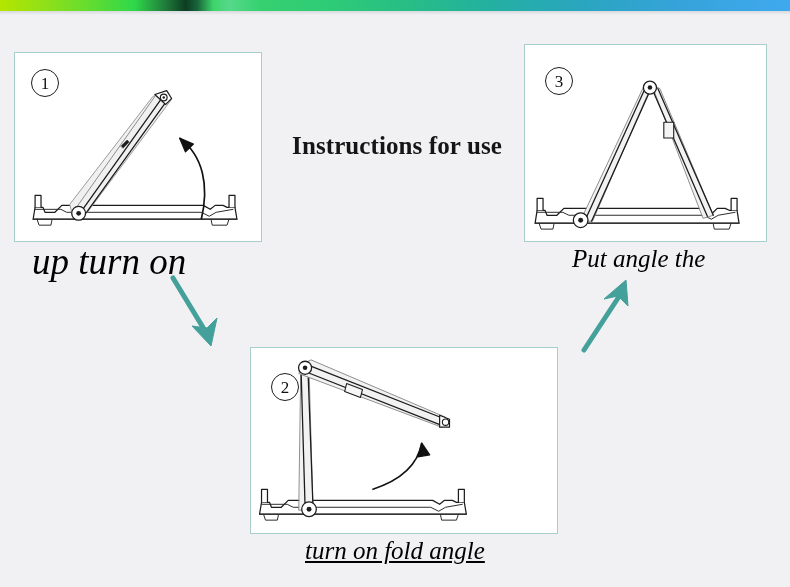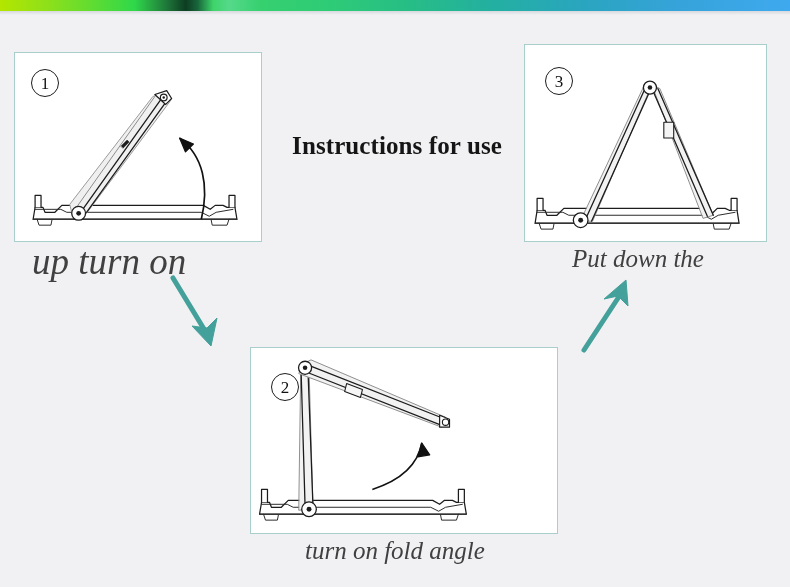--- a/index.html
+++ b/index.html
@@ -80,27 +80,27 @@
     color:#151515;
     letter-spacing:.1px;
     white-space:nowrap;
   }
 
   
   .caption{
     position:absolute;
     font-family:"Liberation Serif", serif;
     font-style:italic;
-    color:#404040;
+    color:#000000;
     white-space:nowrap;
     line-height:1;
   }
   #caption-1{left:32px; top:243px; font-size:37px;}
   #caption-3{left:572px;top:246px; font-size:25px;}
-  #caption-2{left:305px;top:538px; font-size:25px;}
+  #caption-2{left:305px;top:538px; font-size:25px;text-decoration:underline;}
 
   
   .flow-arrow{position:absolute;}
   #flow-arrow-1{left:165px;top:272px;width:90px;height:86px;}
   #flow-arrow-2{left:578px;top:272px;width:90px;height:86px;}
 </style>
 </head>
 <body>
 
 <div class="page">
@@ -214,21 +214,21 @@
       <g>
         <path d="M122,143 C150,134 168,118 172,96" fill="none" stroke="#111" stroke-width="1.7"></path>
         <path d="M172,96 L168,110 L180,108 Z" fill="#111" stroke="#111" stroke-width="1.2" stroke-linejoin="round"></path>
       </g>
     </svg>
   </div>
 
   <div class="title">Instructions for use</div>
 
   <div class="caption" id="caption-1">up turn on</div>
-  <div class="caption" id="caption-3">Put down the</div>
+  <div class="caption" id="caption-3">Put angle the</div>
   <div class="caption" id="caption-2">turn on fold angle</div>
 
   <svg class="flow-arrow" id="flow-arrow-1" viewBox="0 0 90 86">
     <g stroke="#44a09a" fill="#44a09a">
       <path d="M8,6 L42,62" stroke-width="5" stroke-linecap="round" fill="none"></path>
       <path d="M46,74 L27,54 L42,56 L52,46 Z" stroke-width="1"></path>
     </g>
   </svg>
 
   <svg class="flow-arrow" id="flow-arrow-2" viewBox="0 0 90 86">

